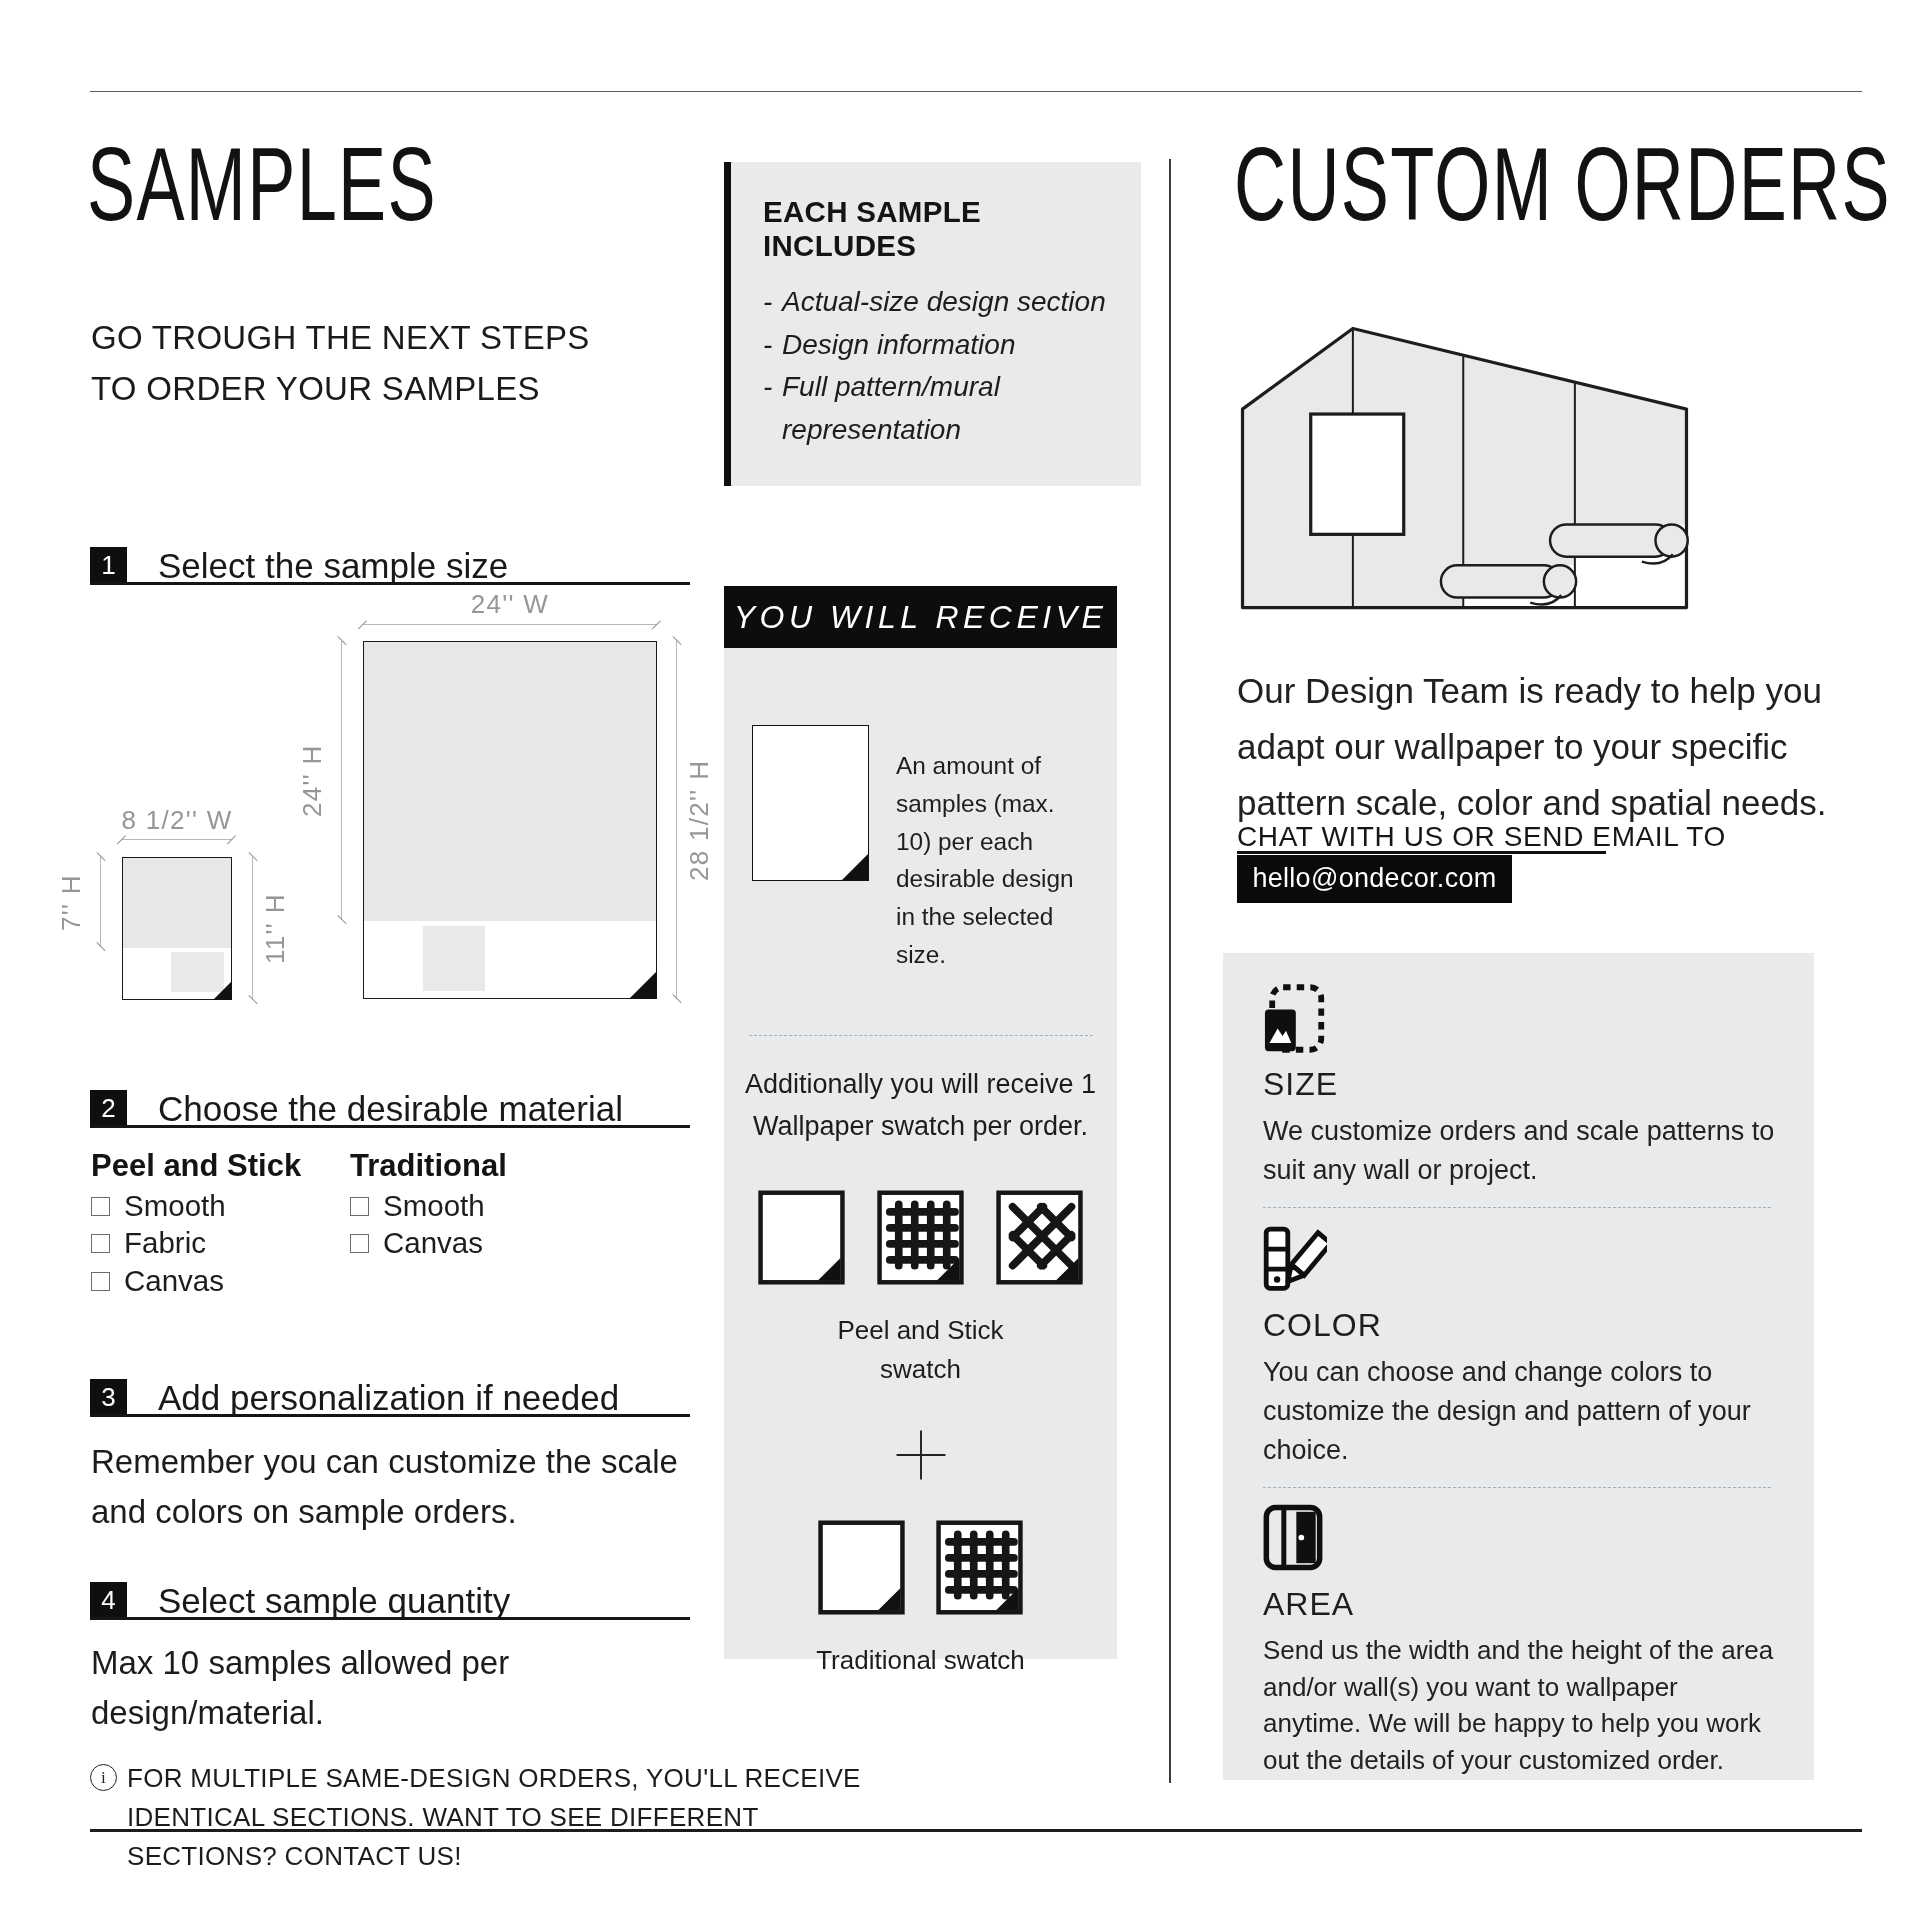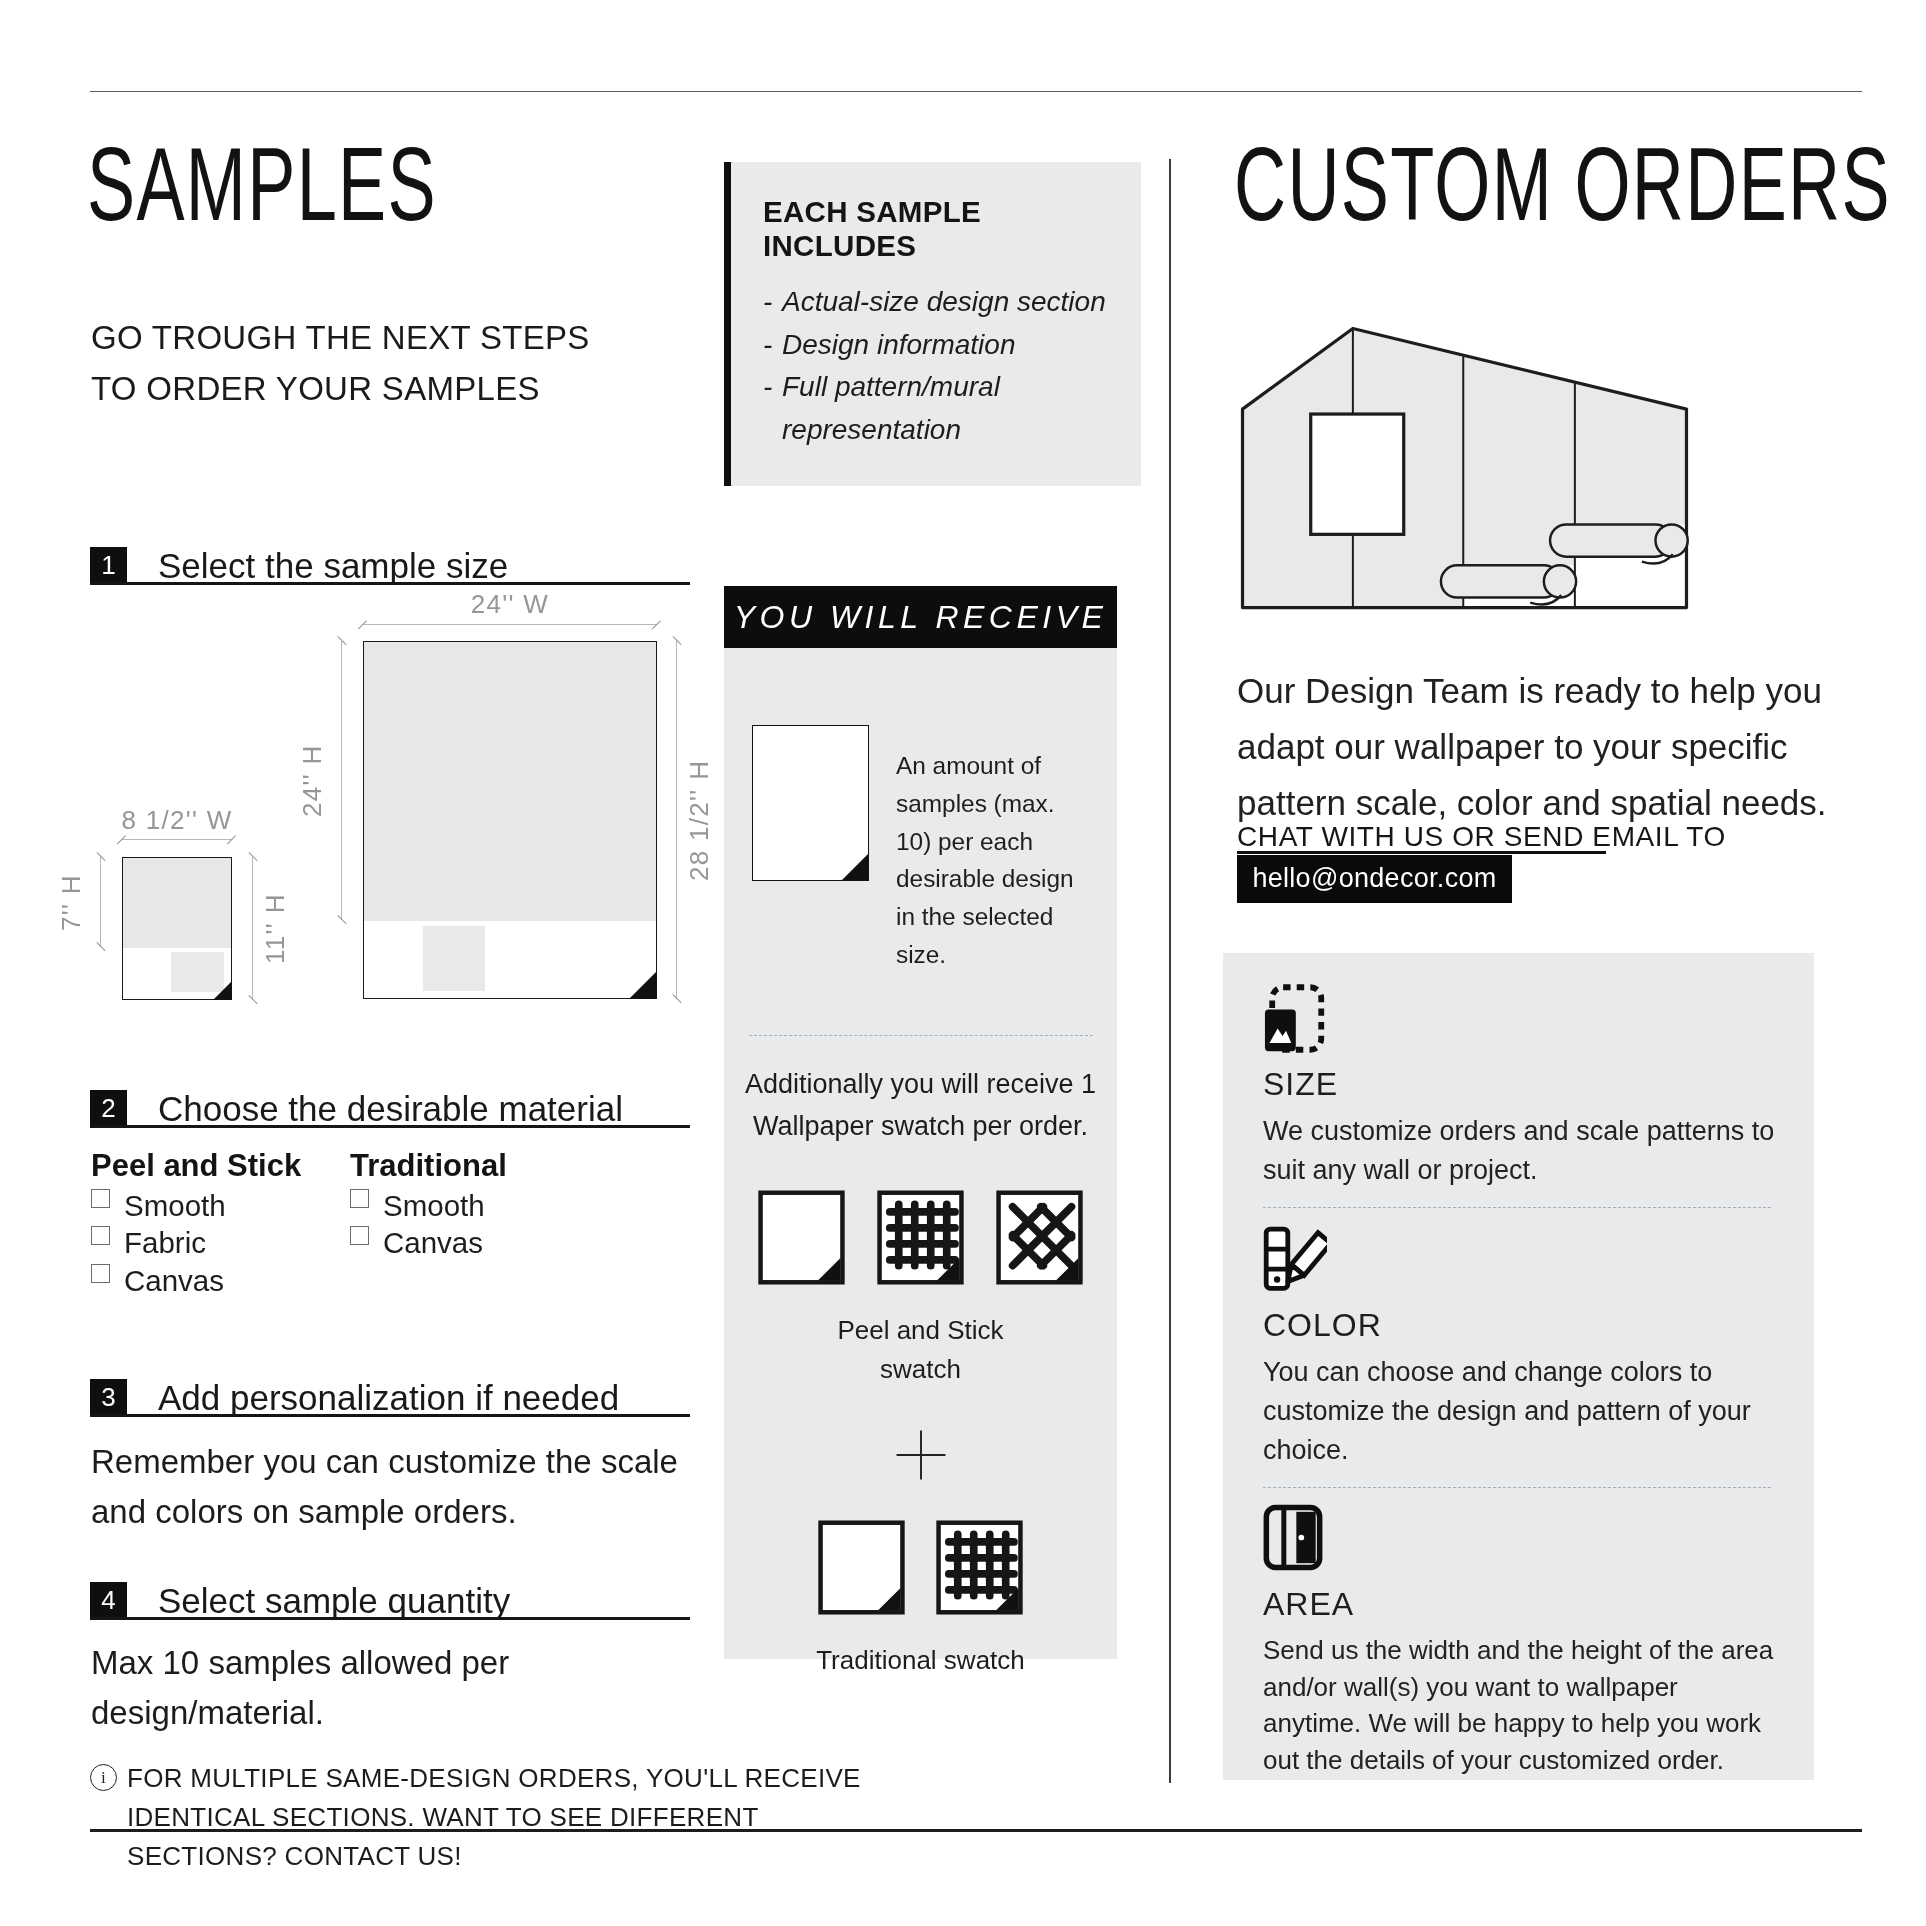--- a/index.html
+++ b/index.html
@@ -49,21 +49,21 @@
   .dimv { position:absolute; width:1.3px; background:#b6b8ba; }
   .dimv::before,.dimv::after { content:""; position:absolute; left:-5.1px; height:1.3px; width:11.6px;
                                background:#8f9193; transform:rotate(45deg); }
   .dimv::before{ top:-0.6px; } .dimv::after{ bottom:-0.6px; }
   .dlabel { position:absolute; font-size:26px; color:#94979a; letter-spacing:1.3px; text-align:center; }
   .vtext  { position:absolute; writing-mode:vertical-rl; transform:rotate(180deg); text-align:center;
             font-size:26px; color:#94979a; letter-spacing:1.3px; white-space:nowrap; }
 
   
   .mat-title { position:absolute; font-size:31px; font-weight:700; color:#141414; }
-  .opt { position:absolute; font-size:29.5px; color:#1d1d1d; display:flex; gap:14px; }
+  .opt { position:absolute; font-size:29.5px; color:#1d1d1d; display:flex; align-items:center; gap:14px; }
   .opt .box { width:19px; height:19px; border:1.9px solid #6d6d6d; background:#fff; flex:none; }
 
   .note { position:absolute; font-size:33px; line-height:1.5; color:#1c1c1c; }
 
   
   .info-circle { position:absolute; left:90px; top:1764px; width:27px; height:27px; border:1.9px solid #222;
                  border-radius:50%; display:flex; align-items:center; justify-content:center;
                  font-size:17.3px; font-family:"Liberation Serif",serif; color:#222; }
   .footnote { position:absolute; left:127px; top:1759px; width:751px; font-size:26px; line-height:1.5;
               letter-spacing:0.3px; color:#1c1c1c; }

